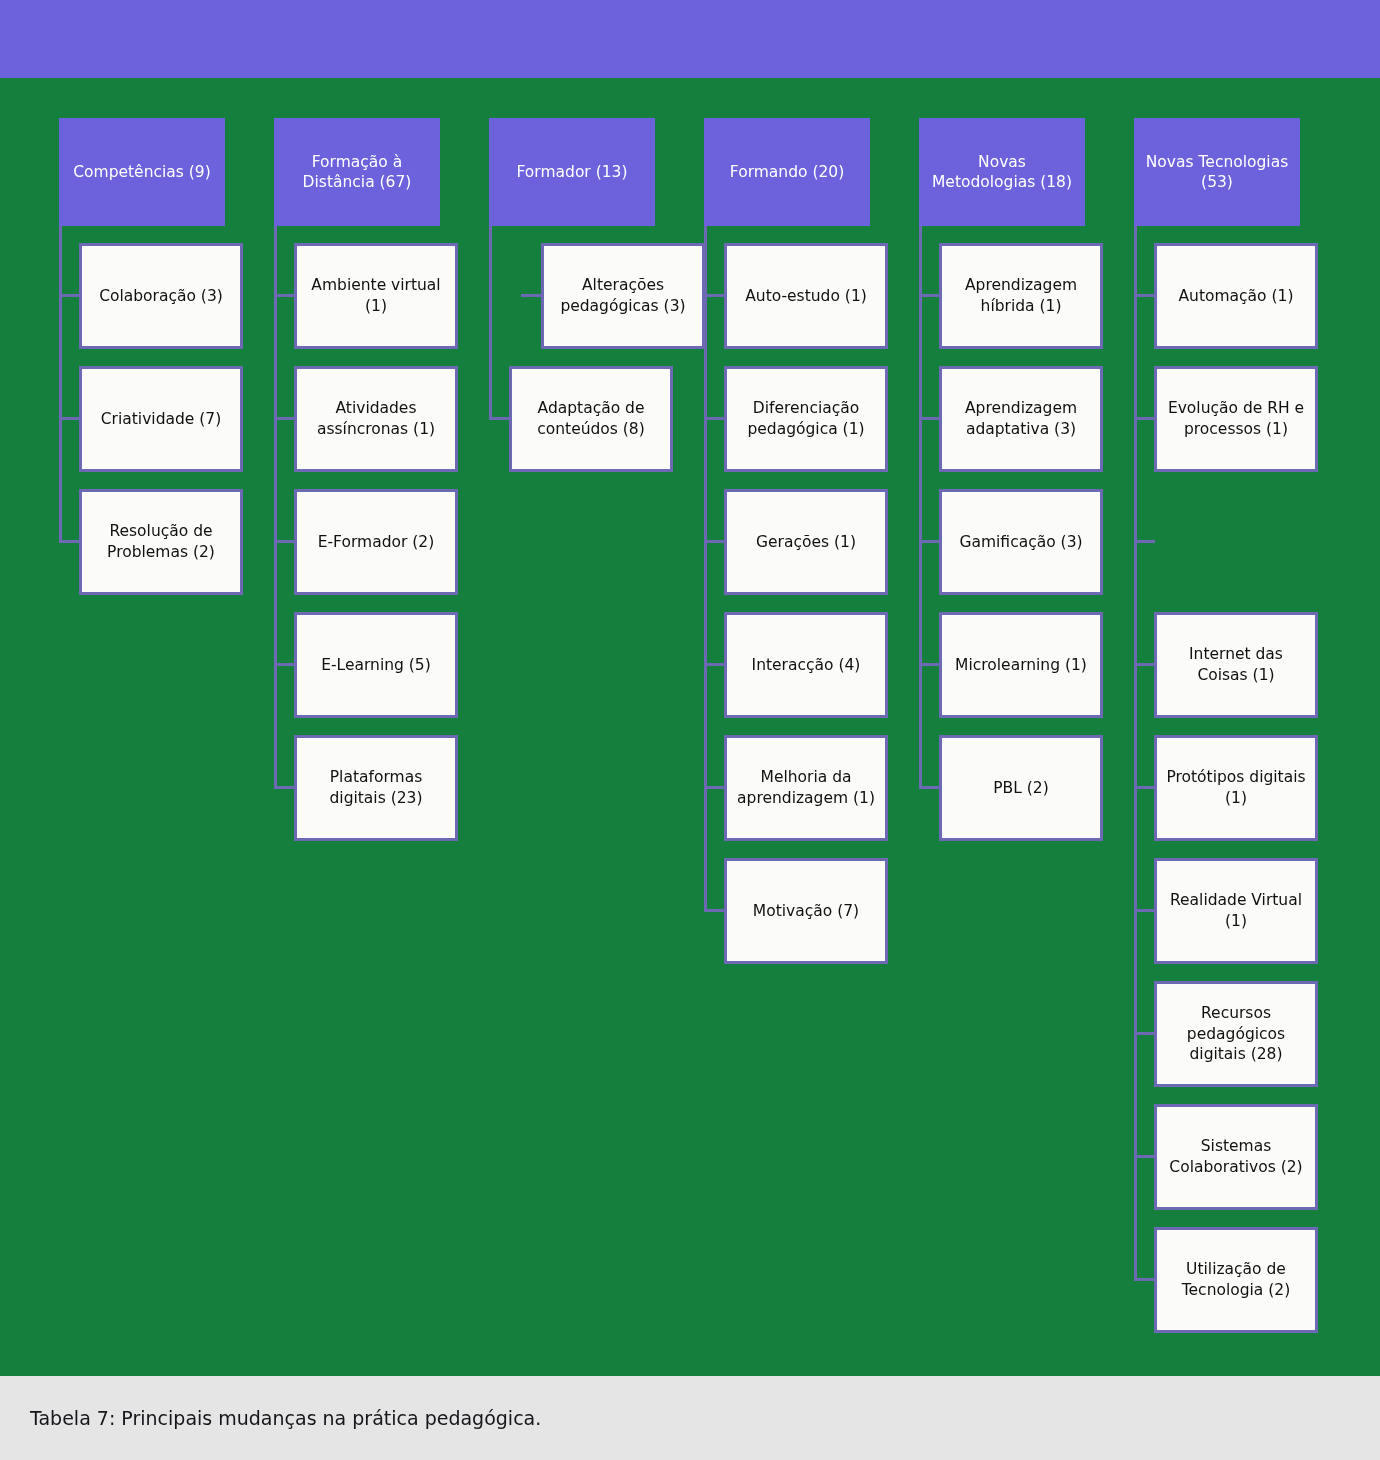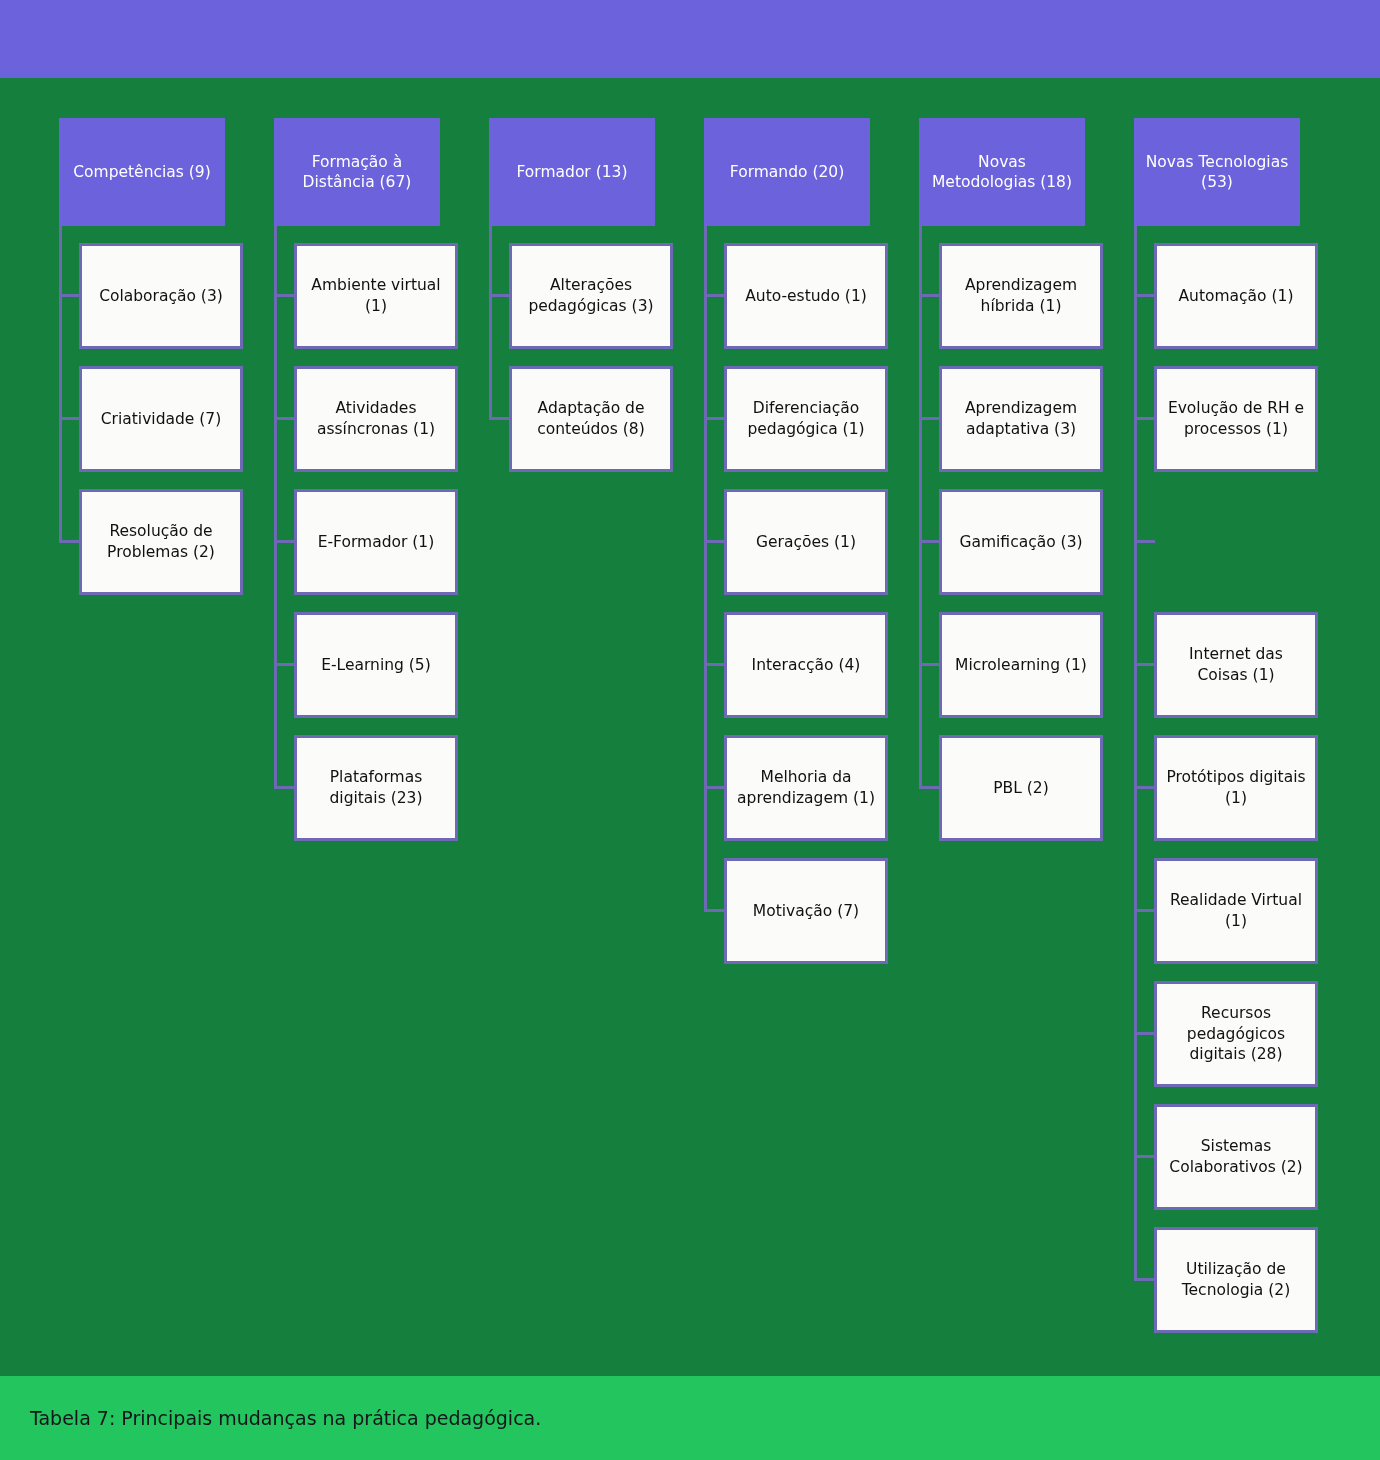--- a/index.html
+++ b/index.html
@@ -100,21 +100,21 @@
     color: #111111;
     padding: 0 7px;
   }
 
   
   #caption-band {
     position: absolute;
     left: 0; top: 1376px;
     width: 1380px;
     height: 84px;
-    background: #22c55e;
+    background: #e5e5e5;
     display: flex;
     align-items: center;
   }
   #caption-text {
     padding-left: 30px;
     font-size: 19px;
     color: #15151b;
     font-family: "DejaVu Sans", sans-serif;
   }
 </style>
@@ -146,35 +146,35 @@
       <div class="child-row" style="top: 125px;">
         <div class="child-stub"></div>
         <div class="child-box">Ambiente virtual (1)</div>
       </div>
       <div class="child-row" style="top: 248px;">
         <div class="child-stub"></div>
         <div class="child-box">Atividades assíncronas (1)</div>
       </div>
       <div class="child-row" style="top: 371px;">
         <div class="child-stub"></div>
-        <div class="child-box">E-Formador (1)</div>
+        <div class="child-box">E-Formador (2)</div>
       </div>
       <div class="child-row" style="top: 494px;">
         <div class="child-stub"></div>
         <div class="child-box">E-Learning (5)</div>
       </div>
       <div class="child-row" style="top: 617px;">
         <div class="child-stub"></div>
         <div class="child-box">Plataformas digitais (23)</div>
       </div>
     </div>
     <div class="column" style="left: 468px;">
       <div class="root-box">Formador (13)</div>
       <div class="trunk" style="height: 193px;"></div>
-      <div class="child-row" style="top: 125px;">
+      <div class="child-row" style="top: 125px; margin-left: 32px;">
         <div class="child-stub"></div>
         <div class="child-box">Alterações pedagógicas (3)</div>
       </div>
       <div class="child-row" style="top: 248px;">
         <div class="child-stub"></div>
         <div class="child-box">Adaptação de conteúdos (8)</div>
       </div>
     </div>
     <div class="column" style="left: 683px;">
       <div class="root-box">Formando (20)</div>

